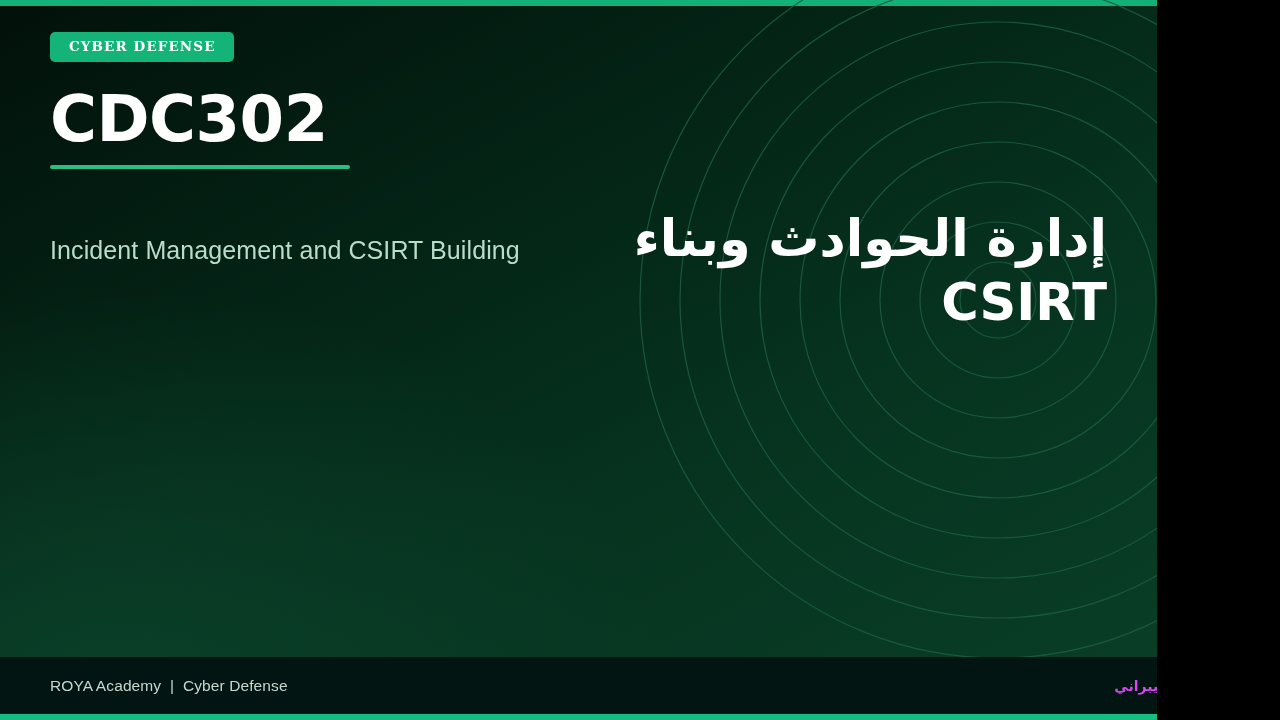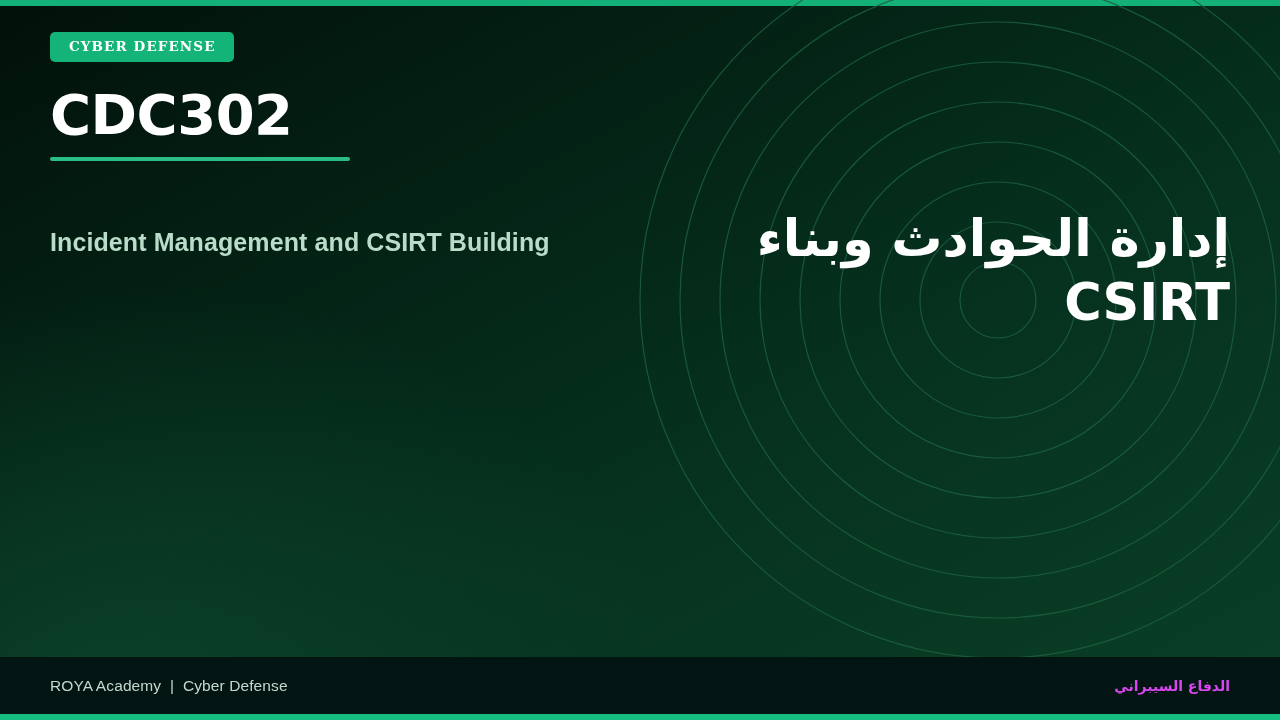--- a/index.html
+++ b/index.html
@@ -6,21 +6,21 @@
     margin: 0;
     padding: 0;
     background: #000;
   }
   body {
     font-family: "Liberation Sans", sans-serif;
   }
 
   #slide {
     position: relative;
-    width: 1280px;
+    width: 1157px;
     height: 720px;
     overflow: hidden;
     background:
       radial-gradient(ellipse 900px 700px at 10% 100%, #0b4129 0%, rgba(11,65,41,0) 62%),
       linear-gradient(152deg, #02110a 0%, #042617 38%, #06331f 62%, #0a3f27 100%);
   }
 
   
   .top-stripe {
     position: absolute;
@@ -57,40 +57,40 @@
     letter-spacing: 1.1px;
     padding: 8px 18px 8px 19px;
     border-radius: 5px;
     line-height: 1;
     font-family: "DejaVu Serif", serif;
   }
 
   .course-code {
     margin-top: 25px;
     color: #ffffff;
-    font-size: 56px;
+    font-size: 64px;
     font-weight: bold;
     letter-spacing: -0.5px;
     line-height: 1.0;
     font-family: "DejaVu Sans", sans-serif;
   }
 
   .accent-rule {
     margin-top: 14px;
     width: 300px;
     height: 4px;
     background: #2bbd86;
     border-radius: 2px;
   }
 
   .subtitle-en {
     margin-top: 66px;
     color: #b9ddc9;
     font-size: 25px;
-    font-weight: bold;
+    font-weight: normal;
     letter-spacing: 0.1px;
     line-height: 1.2;
   }
 
   
   .title-ar {
     position: absolute;
     right: 50px;
     top: 207px;
     width: 620px;

